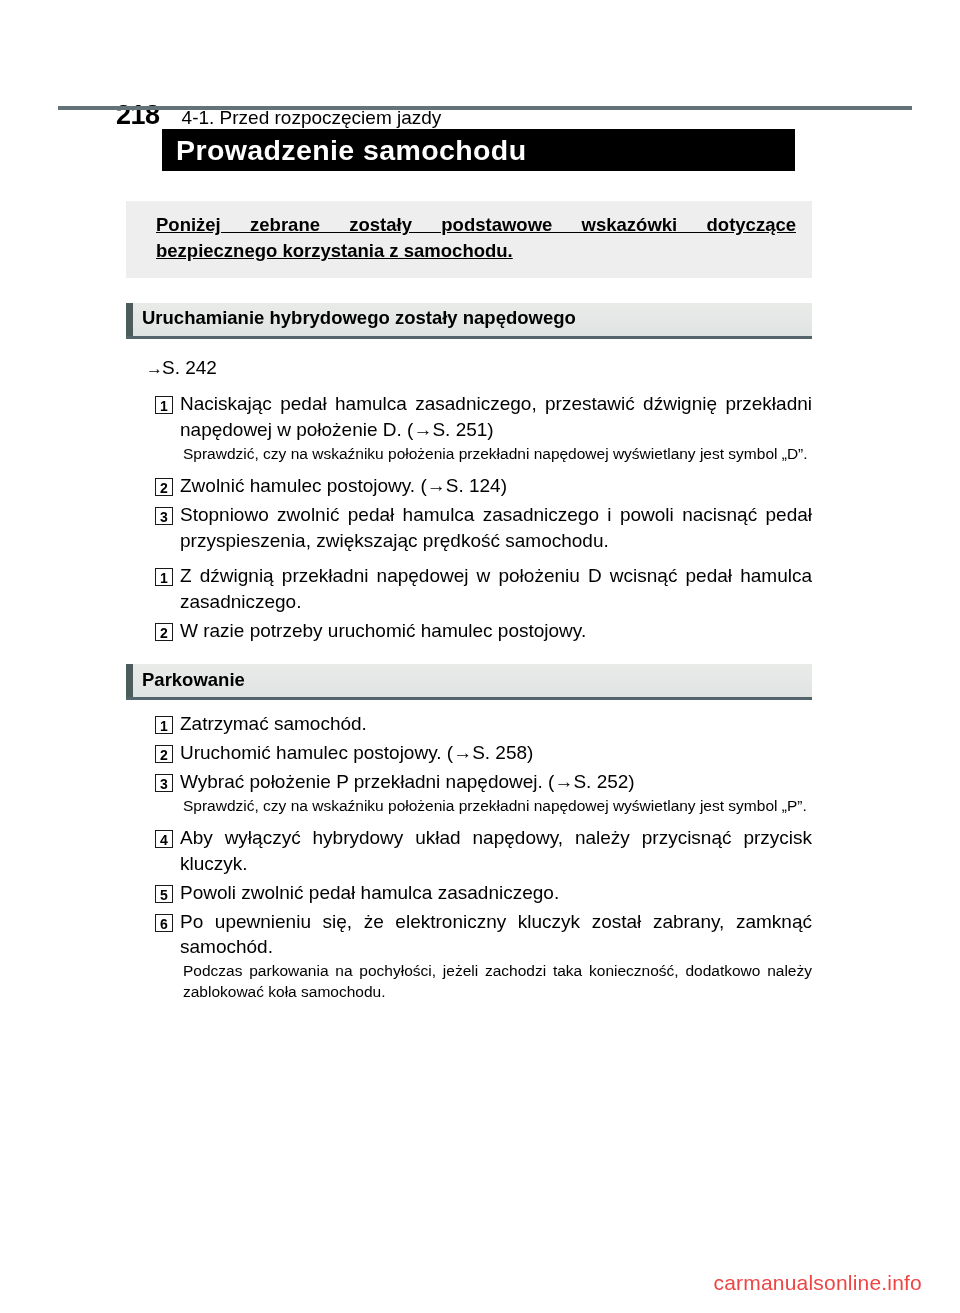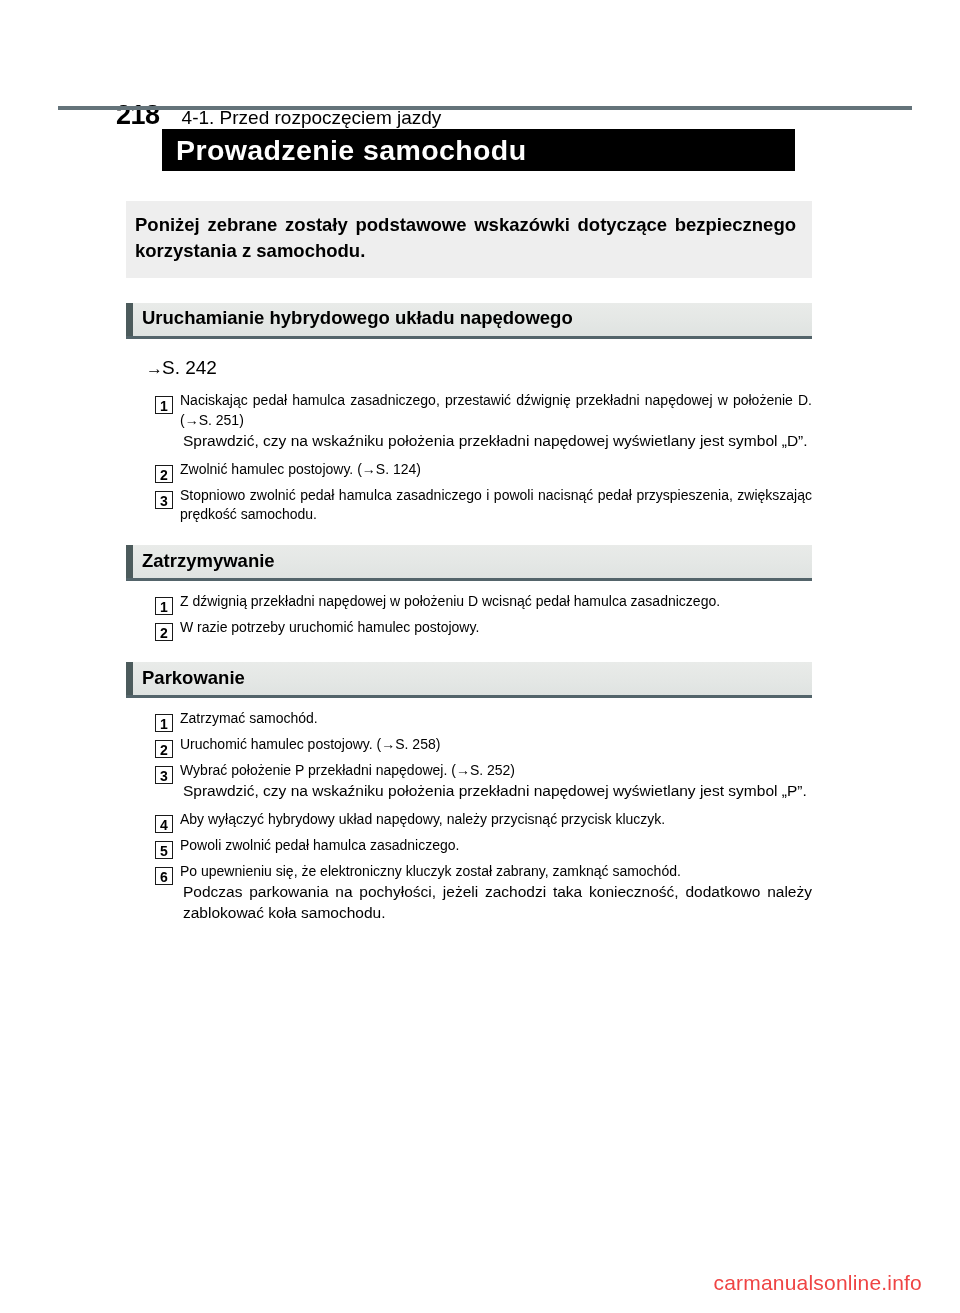--- a/index.html
+++ b/index.html
@@ -76,22 +76,23 @@
   .content {
     position: absolute;
     left: 126px;
     right: 148px;
     top: 201px;
   }
 
   
   .intro-box {
     background: #eeeeee;
-    padding: 11px 16px 13px 9px;
+    padding: 11px 16px 13px 30px;
     margin-bottom: 25px;
+    text-decoration: underline;
   }
   .intro-text {
     font-size: 18.5px;
     font-weight: bold;
     line-height: 1.42;
     text-align: justify;
     text-align-last: left;
   }
 
   
@@ -153,21 +154,21 @@
     margin-top: 5px;
     margin-right: 7px;
     margin-left: 29px;
     box-sizing: border-box;
   }
   .step-body {
     flex: 1 1 auto;
     min-width: 0;
   }
   .step-text {
-    font-size: 14px;
+    font-size: 19px;
     line-height: 1.36;
     text-align: justify;
     text-align-last: left;
   }
   .step-text.nojust {
     text-align: left;
   }
 
   
   .note {
@@ -205,21 +206,21 @@
   </div>
 
   <div class="content">
 
     <div class="intro-box">
       <div class="intro-text">Poniżej zebrane zostały podstawowe wskazówki dotyczące bezpiecznego korzystania z samochodu.</div>
     </div>
 
     <div class="section-head">
       <span class="marker"></span>
-      <span class="label">Uruchamianie hybrydowego układu napędowego</span>
+      <span class="label">Uruchamianie hybrydowego zostały napędowego</span>
     </div>
     <div class="ref-line">
       <span class="arrow">→</span><span>S. 242</span>
     </div>
 
     <div class="steps">
       <div class="step">
         <span class="step-num">1</span>
         <div class="step-body">
           <div class="step-text">Naciskając pedał hamulca zasadniczego, przestawić dźwignię przekładni napędowej w położenie D. (→S. 251)</div>
@@ -233,24 +234,20 @@
         </div>
       </div>
       <div class="step">
         <span class="step-num">3</span>
         <div class="step-body">
           <div class="step-text">Stopniowo zwolnić pedał hamulca zasadniczego i powoli nacisnąć pedał przyspieszenia, zwiększając prędkość samochodu.</div>
         </div>
       </div>
     </div>
 
-    <div class="section-head">
-      <span class="marker"></span>
-      <span class="label">Zatrzymywanie</span>
-    </div>
     <div class="steps">
       <div class="step">
         <span class="step-num">1</span>
         <div class="step-body">
           <div class="step-text">Z dźwignią przekładni napędowej w położeniu D wcisnąć pedał hamulca zasadniczego.</div>
         </div>
       </div>
       <div class="step">
         <span class="step-num">2</span>
         <div class="step-body">

